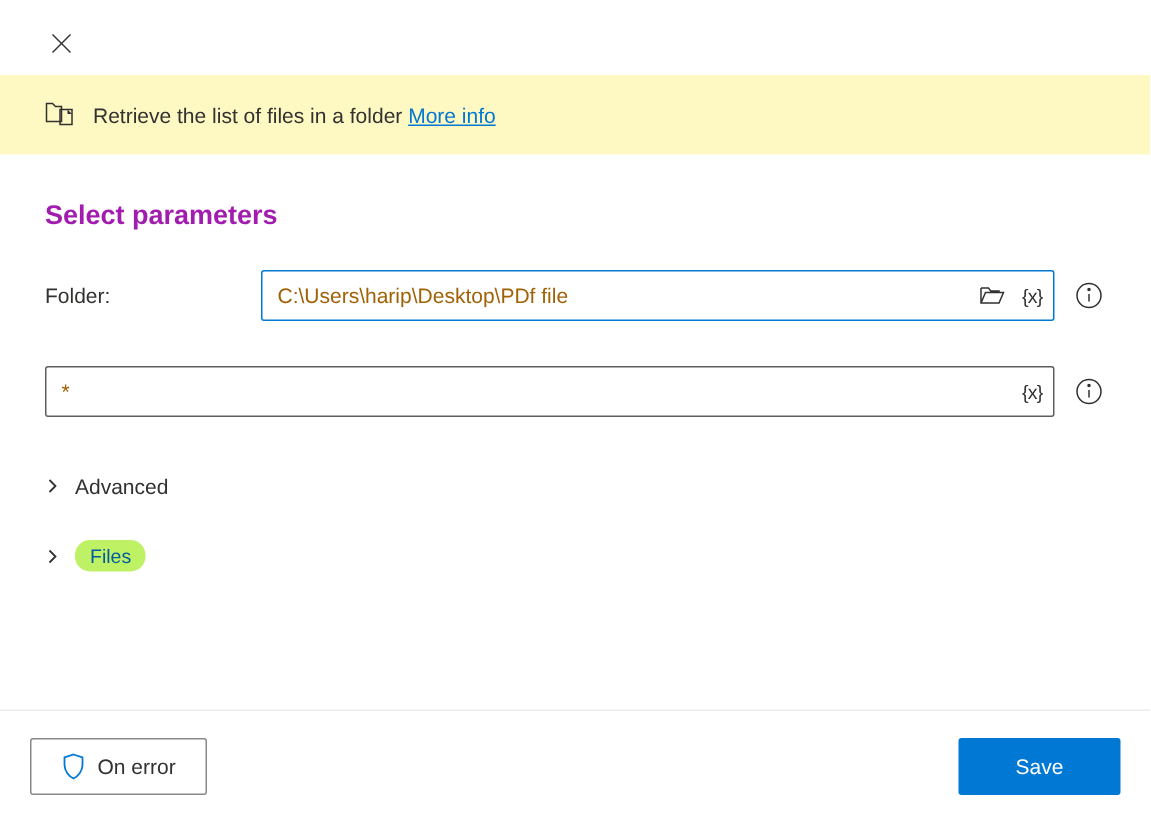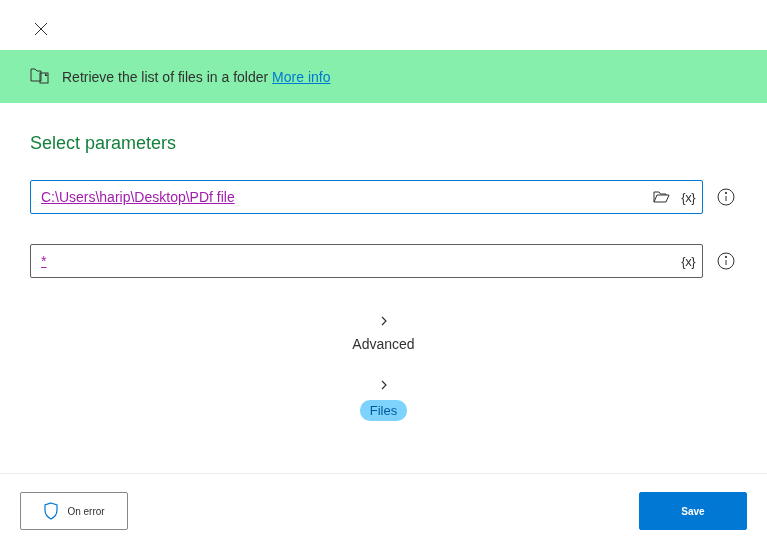--- a/index.html
+++ b/index.html
@@ -28,21 +28,21 @@
       background: none;
       border: none;
       cursor: pointer;
       padding: 4px;
       color: #323130;
       display: flex;
       align-items: center;
       justify-content: center;
     }
     .info-banner {
-      background: #86efac;
+      background: #fef9c3;
       padding: 16px 30px;
       display: flex;
       align-items: center;
       gap: 12px;
     }
     .banner-icon {
       color: #323130;
       flex-shrink: 0;
     }
     .banner-text {
@@ -52,22 +52,22 @@
     .more-link {
       color: #0078d4;
       text-decoration: underline;
       cursor: pointer;
     }
     .content {
       padding: 30px 30px 0 30px;
     }
     .section-title {
       font-size: 18px;
-      font-weight: 400;
-      color: #15803d;
+      font-weight: 700;
+      color: #a21caf;
       margin-bottom: 26px;
     }
     .form-row {
       display: flex;
       align-items: center;
       margin-bottom: 30px;
       gap: 8px;
     }
     .form-label {
       width: 136px;
@@ -81,23 +81,22 @@
       display: flex;
       align-items: center;
     }
     .text-input {
       width: 100%;
       height: 34px;
       border: 1px solid #605e5c;
       border-radius: 2px;
       padding: 0 60px 0 10px;
       font-size: 14px;
-      color: #a21caf;
+      color: #a16207;
       outline: none;
-      text-decoration: underline;
     }
     .text-input.active {
       border: 1px solid #0078d4;
     }
     .input-actions {
       position: absolute;
       right: 6px;
       display: flex;
       align-items: center;
       gap: 6px;
@@ -156,66 +155,65 @@
     }
     .expandable {
       display: flex;
       align-items: center;
       gap: 10px;
       padding: 8px 0;
       cursor: pointer;
       font-size: 14px;
       color: #323130;
       margin-bottom: 12px;
-      flex-direction: column;
     }
     .chevron {
       color: #323130;
     }
     .badge {
-      background: #7dd3fc;
+      background: #bef264;
       color: #005a9e;
       padding: 3px 10px;
       border-radius: 10px;
       font-size: 13px;
     }
     .footer {
       position: absolute;
       bottom: 0;
       left: 0;
       right: 0;
       border-top: 1px solid #edebe9;
       padding: 18px 20px;
       display: flex;
       align-items: center;
       gap: 10px;
     }
     .btn {
       height: 38px;
       border-radius: 2px;
-      font-size: 10px;
+      font-size: 14px;
       cursor: pointer;
       padding: 0 20px;
       display: inline-flex;
       align-items: center;
       justify-content: center;
       gap: 8px;
     }
     .btn-outline {
       background: #ffffff;
       border: 1px solid #8a8886;
       color: #323130;
       min-width: 108px;
     }
     .btn-primary {
       background: #0078d4;
       border: 1px solid #0078d4;
       color: #ffffff;
       min-width: 108px;
-      font-weight: 700;
+      font-weight: 400;
     }
     .footer-spacer {
       flex: 1;
     }
   </style>
 </head>
 <body>
 
 <div class="header">
   <button class="close-btn">
@@ -237,20 +235,21 @@
   <div class="banner-text">
     <span>Retrieve the list of files in a folder</span>
     <a class="more-link">More info</a>
   </div>
 </div>
 
 <div class="content">
   <div class="section-title">Select parameters</div>
 
   <div class="form-row">
+    <div class="form-label">Folder:</div>
     <div class="input-wrapper">
       <input type="text" class="text-input active" value="C:\Users\harip\Desktop\PDf file" style="">
       <div class="input-actions">
         <button class="input-icon-btn">
           <svg width="18" height="14" viewBox="0 0 18 14" fill="none" stroke="currentColor" stroke-width="1">
             <path d="M1 2 L1 12 L13 12 L16 5 L4 5 L1 12 M1 2 L6 2 L7.5 4 L13 4 L13 5"></path>
           </svg>
         </button>
         <button class="input-icon-btn var-btn">{x}</button>
       </div>

